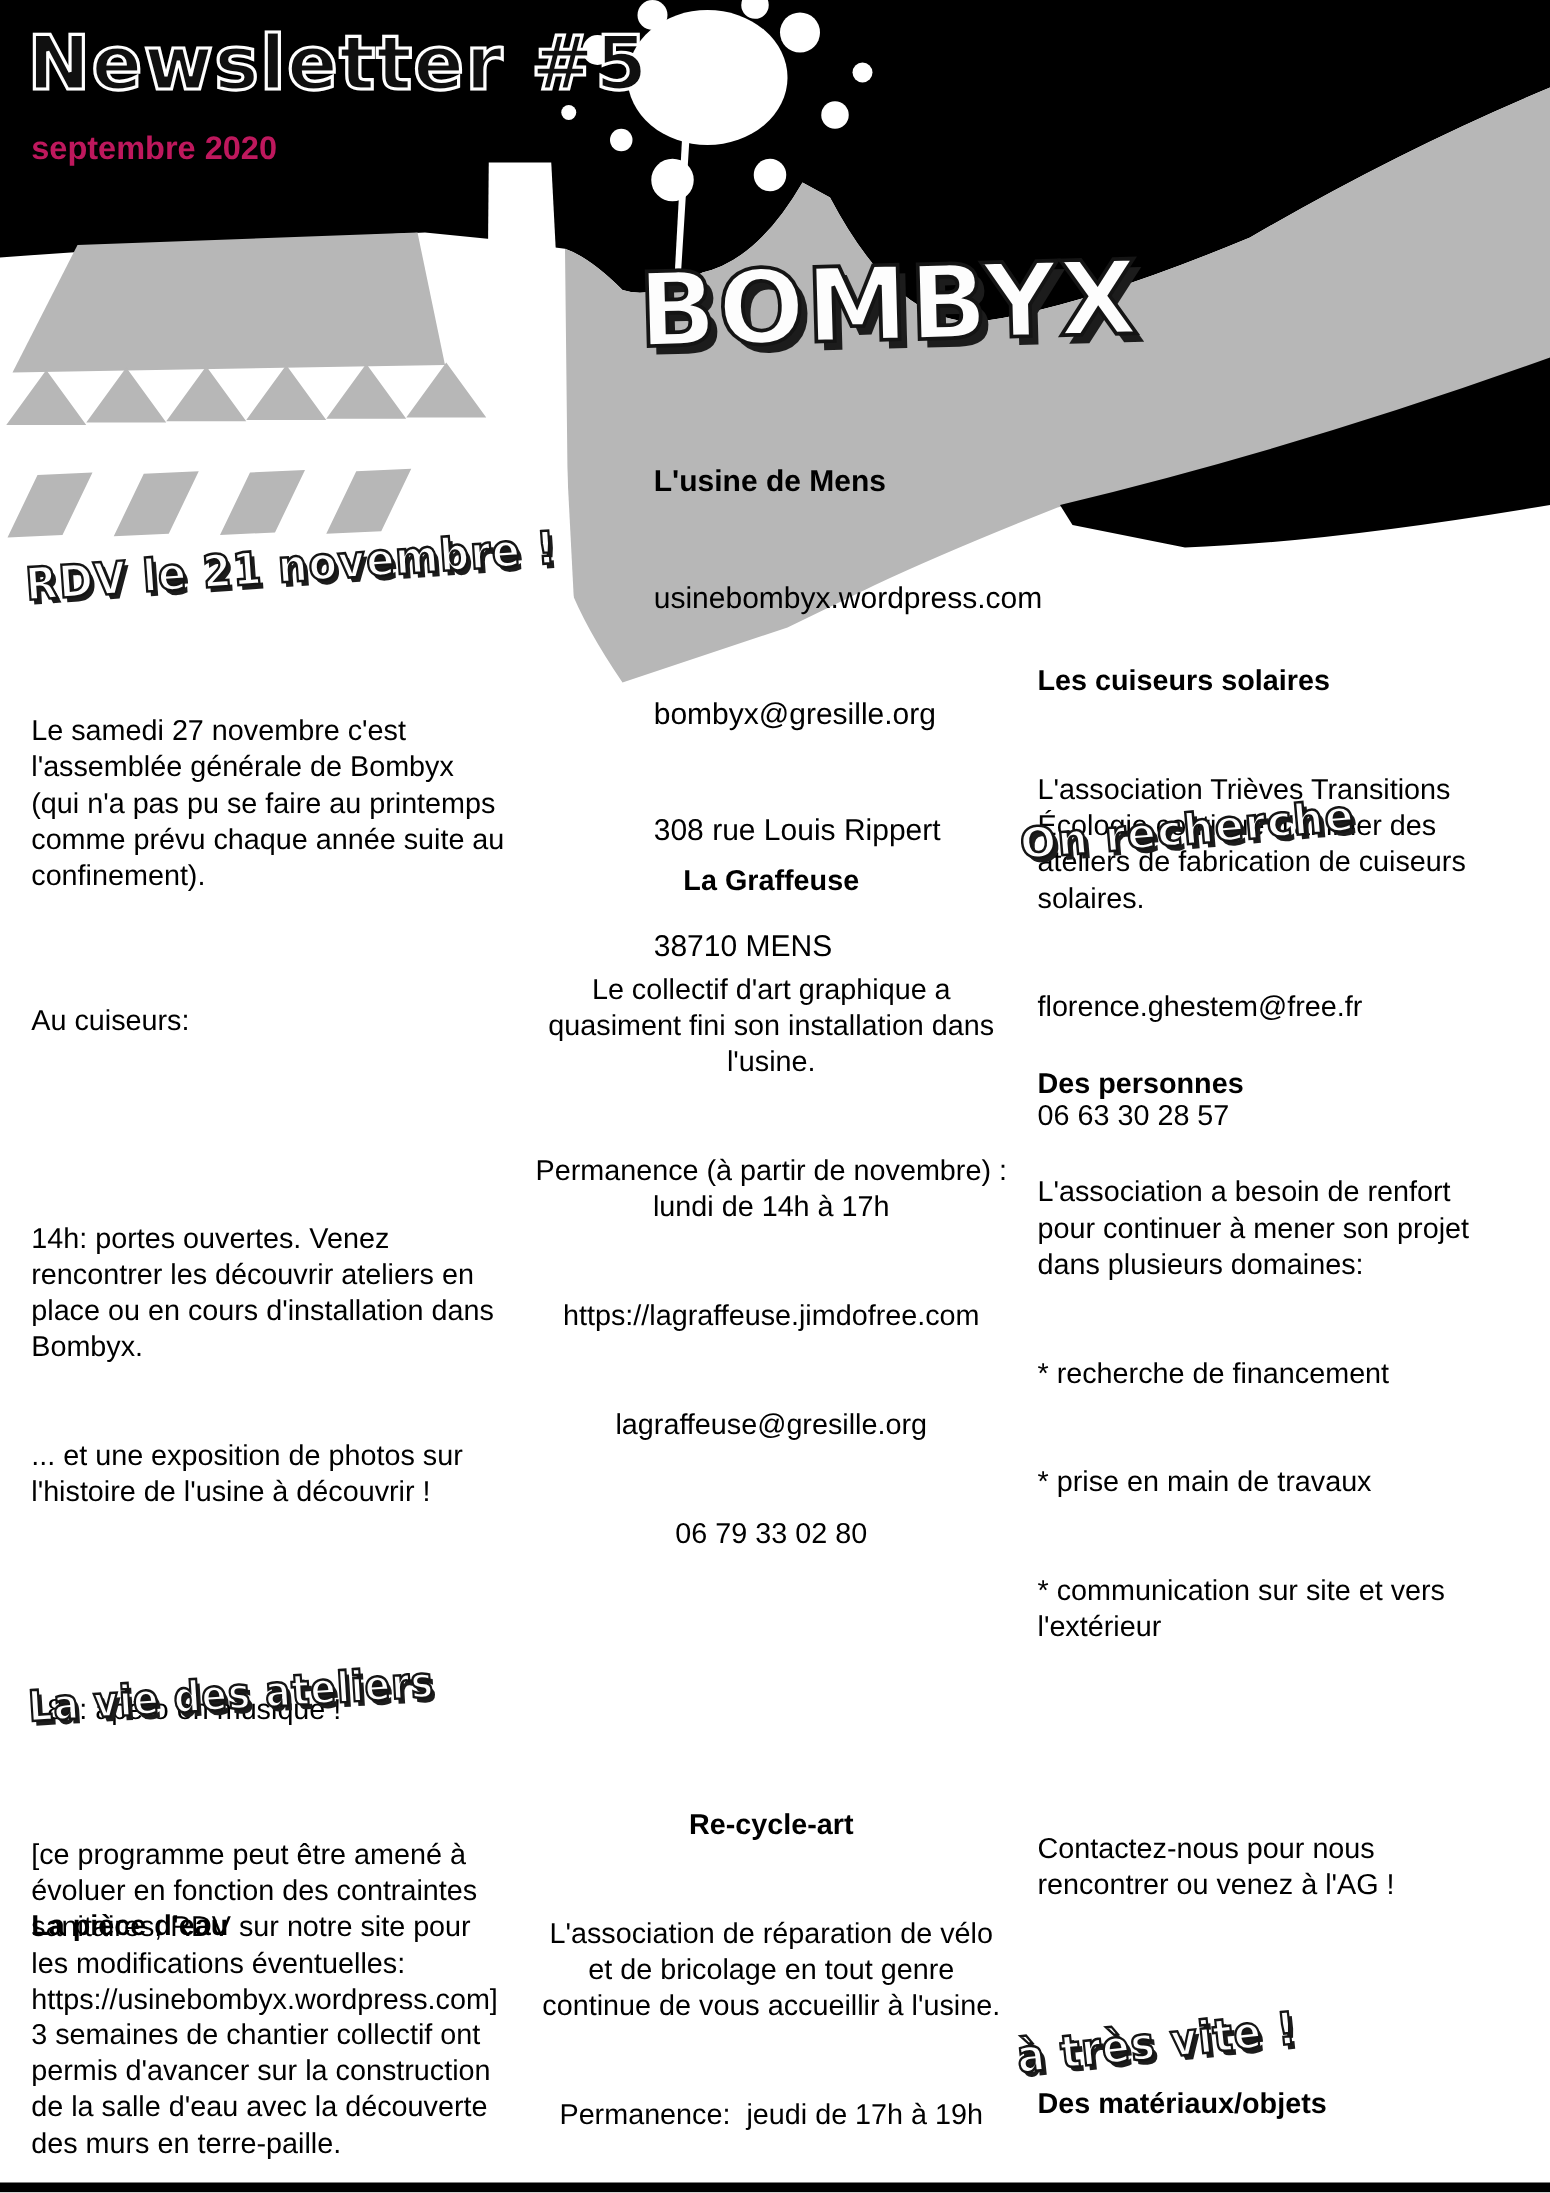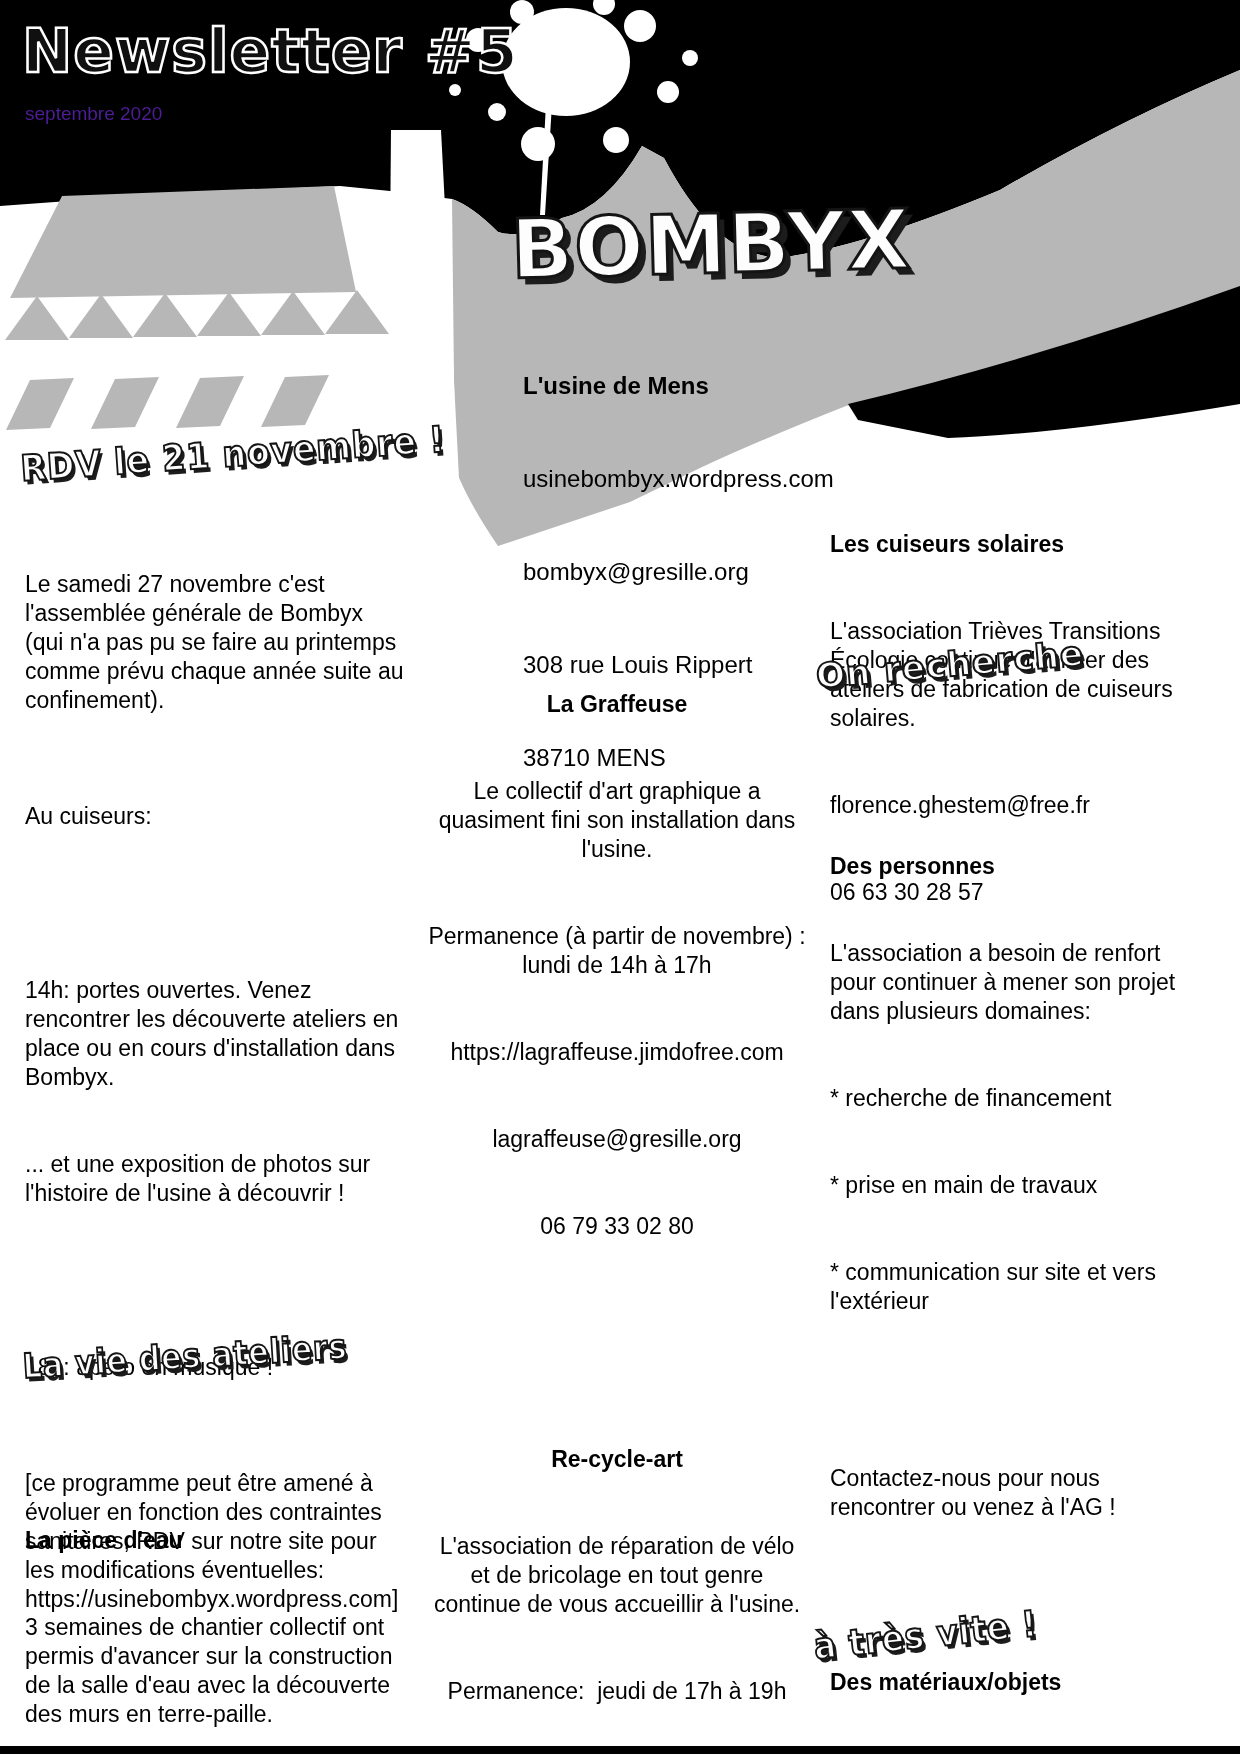--- a/index.html
+++ b/index.html
@@ -13,21 +13,21 @@
   .flow .para:last-child{margin-bottom:0;}
 
   
   .sketch{font-family:"DejaVu Sans",sans-serif;font-weight:bold;color:#fdfdfd;
           -webkit-text-stroke:2px #141414;text-shadow:3px 4px 0 #1c1c1c;letter-spacing:1px;
           white-space:nowrap;}
   .sketch-white{font-family:"DejaVu Sans",sans-serif;font-weight:bold;color:#101010;
           -webkit-text-stroke:2.5px #ffffff;letter-spacing:1px;white-space:nowrap;}
 
   .pos-title{left:22px;top:16px;font-size:60px;}
-  .pos-date{left:25px;top:103px;font-size:19px;font-weight:normal;color:#4c1d95;}
+  .pos-date{left:25px;top:103px;font-size:26px;font-weight:bold;color:#be185d;}
   .pos-logo{left:512px;top:202px;font-size:82px;-webkit-text-stroke:3px #141414;
             text-shadow:6px 7px 0 #1c1c1c;transform:rotate(-1.5deg);transform-origin:0 100%;}
   .pos-contact{left:523px;top:308px;font-size:24px;line-height:31px;width:330px;}
 
   .pos-h-rdv{left:22px;top:448px;font-size:36px;transform:rotate(-4deg) scaleX(.92);transform-origin:0 100%;}
   .pos-leftflow{left:25px;top:512px;width:380px;}
   .pos-h-ateliers{left:24px;top:1346px;font-size:34px;transform:rotate(-3.5deg) scaleX(.88);transform-origin:0 100%;}
   .pos-leftflow2{left:25px;top:1410px;width:380px;}
 
   .pos-midflow{left:428px;top:574px;width:378px;}
@@ -82,21 +82,21 @@
     <div>bombyx@gresille.org</div>
     <div>308 rue Louis Rippert</div>
     <div>38710 MENS</div>
   </div>
 
   <div class="abs sketch pos-h-rdv">RDV le 21 novembre !</div>
   <div class="abs txt flow pos-leftflow">
     <div class="para">Le samedi 27 novembre c'est l'assemblée générale de Bombyx (qui n'a pas pu se faire au printemps comme prévu chaque année suite au confinement).</div>
     <div class="para">Au cuiseurs:</div>
     <div class="para">
-      <div>14h: portes ouvertes. Venez rencontrer les découverte ateliers en place ou en cours d'installation dans Bombyx.</div>
+      <div>14h: portes ouvertes. Venez rencontrer les découvrir ateliers en place ou en cours d'installation dans Bombyx.</div>
       <div>... et une exposition de photos sur l'histoire de l'usine à découvrir !</div>
     </div>
     <div class="para">18h: apéro en musique !</div>
     <div class="para">[ce programme peut être amené à évoluer en fonction des contraintes sanitaires, RDV sur notre site pour les modifications éventuelles: https://usinebombyx.wordpress.com]</div>
   </div>
 
   <div class="abs sketch pos-h-ateliers">La vie des ateliers</div>
   <div class="abs txt flow pos-leftflow2">
     <div class="para">
       <div class="b">La pièce d'eau</div>

